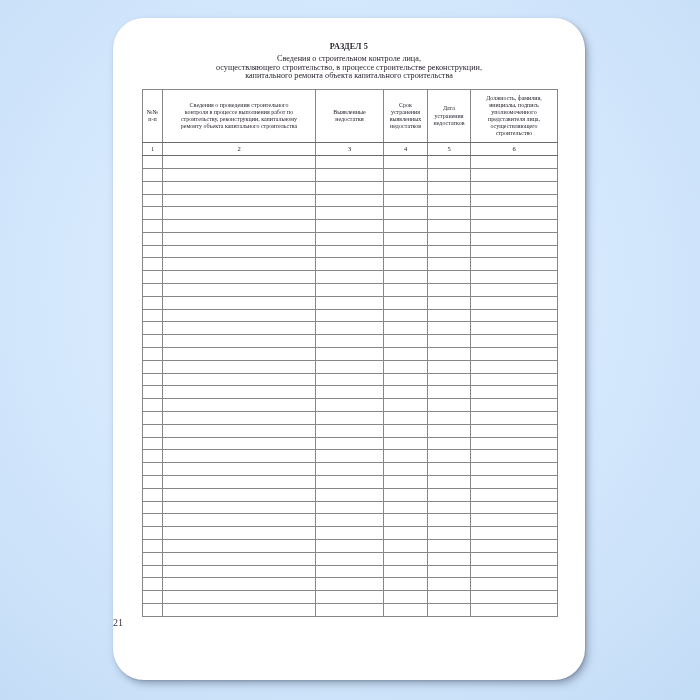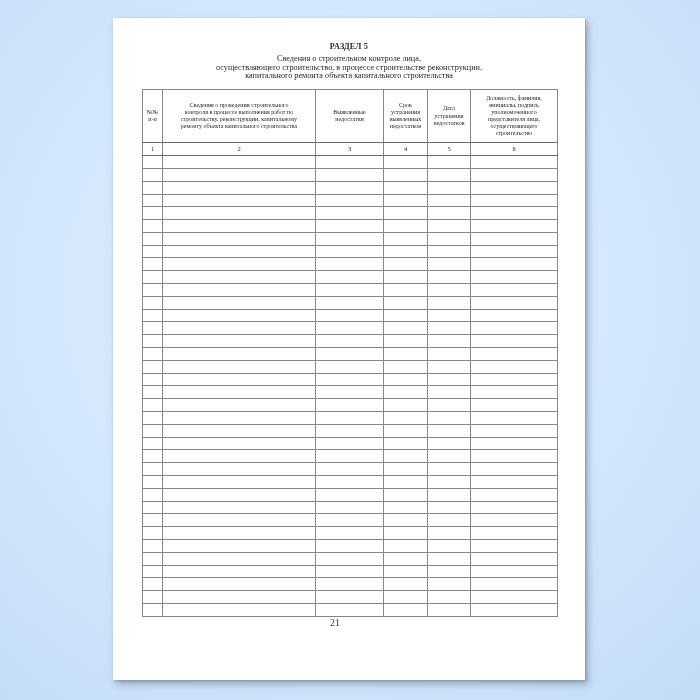--- a/index.html
+++ b/index.html
@@ -9,20 +9,21 @@
     background: radial-gradient(circle at 48% 42%, #e0eefd 0%, #d3e7fc 55%, #c3dcf6 100%);
   }
   .stage { position: relative; width: 700px; height: 700px; }
   .page {
     position: absolute;
     left: 113px; top: 18px;
     width: 472px; height: 662px;
     background: #ffffff;
     box-shadow: 3px 4px 7px rgba(92, 106, 128, 0.50), 1px 1px 2px rgba(92,106,128,0.35);
     color: #2b2430;
+    border-radius: 31px;
   }
   .section-title {
     margin-top: 24px;
     text-align: center;
     font-size: 8.2px;
     line-height: 9px;
     font-weight: bold;
     letter-spacing: 0.2px;
   }
   .subtitle {
@@ -57,21 +58,21 @@
   }
   tr.number-row td {
     height: 12px;
     font-size: 6.5px;
     line-height: 12px;
     border-bottom: 1px solid #6a6a6a;
   }
   tr.body-row td { height: 12.8px; }
   .page-number {
     width: 444px;
-    text-align: center;
+    text-align: left;
     margin-top: 2.5px;
     font-size: 10px;
     line-height: 8px;
     color: #3a3440;
   }
 </style>
 </head>
 <body>
 
 <div class="stage">

